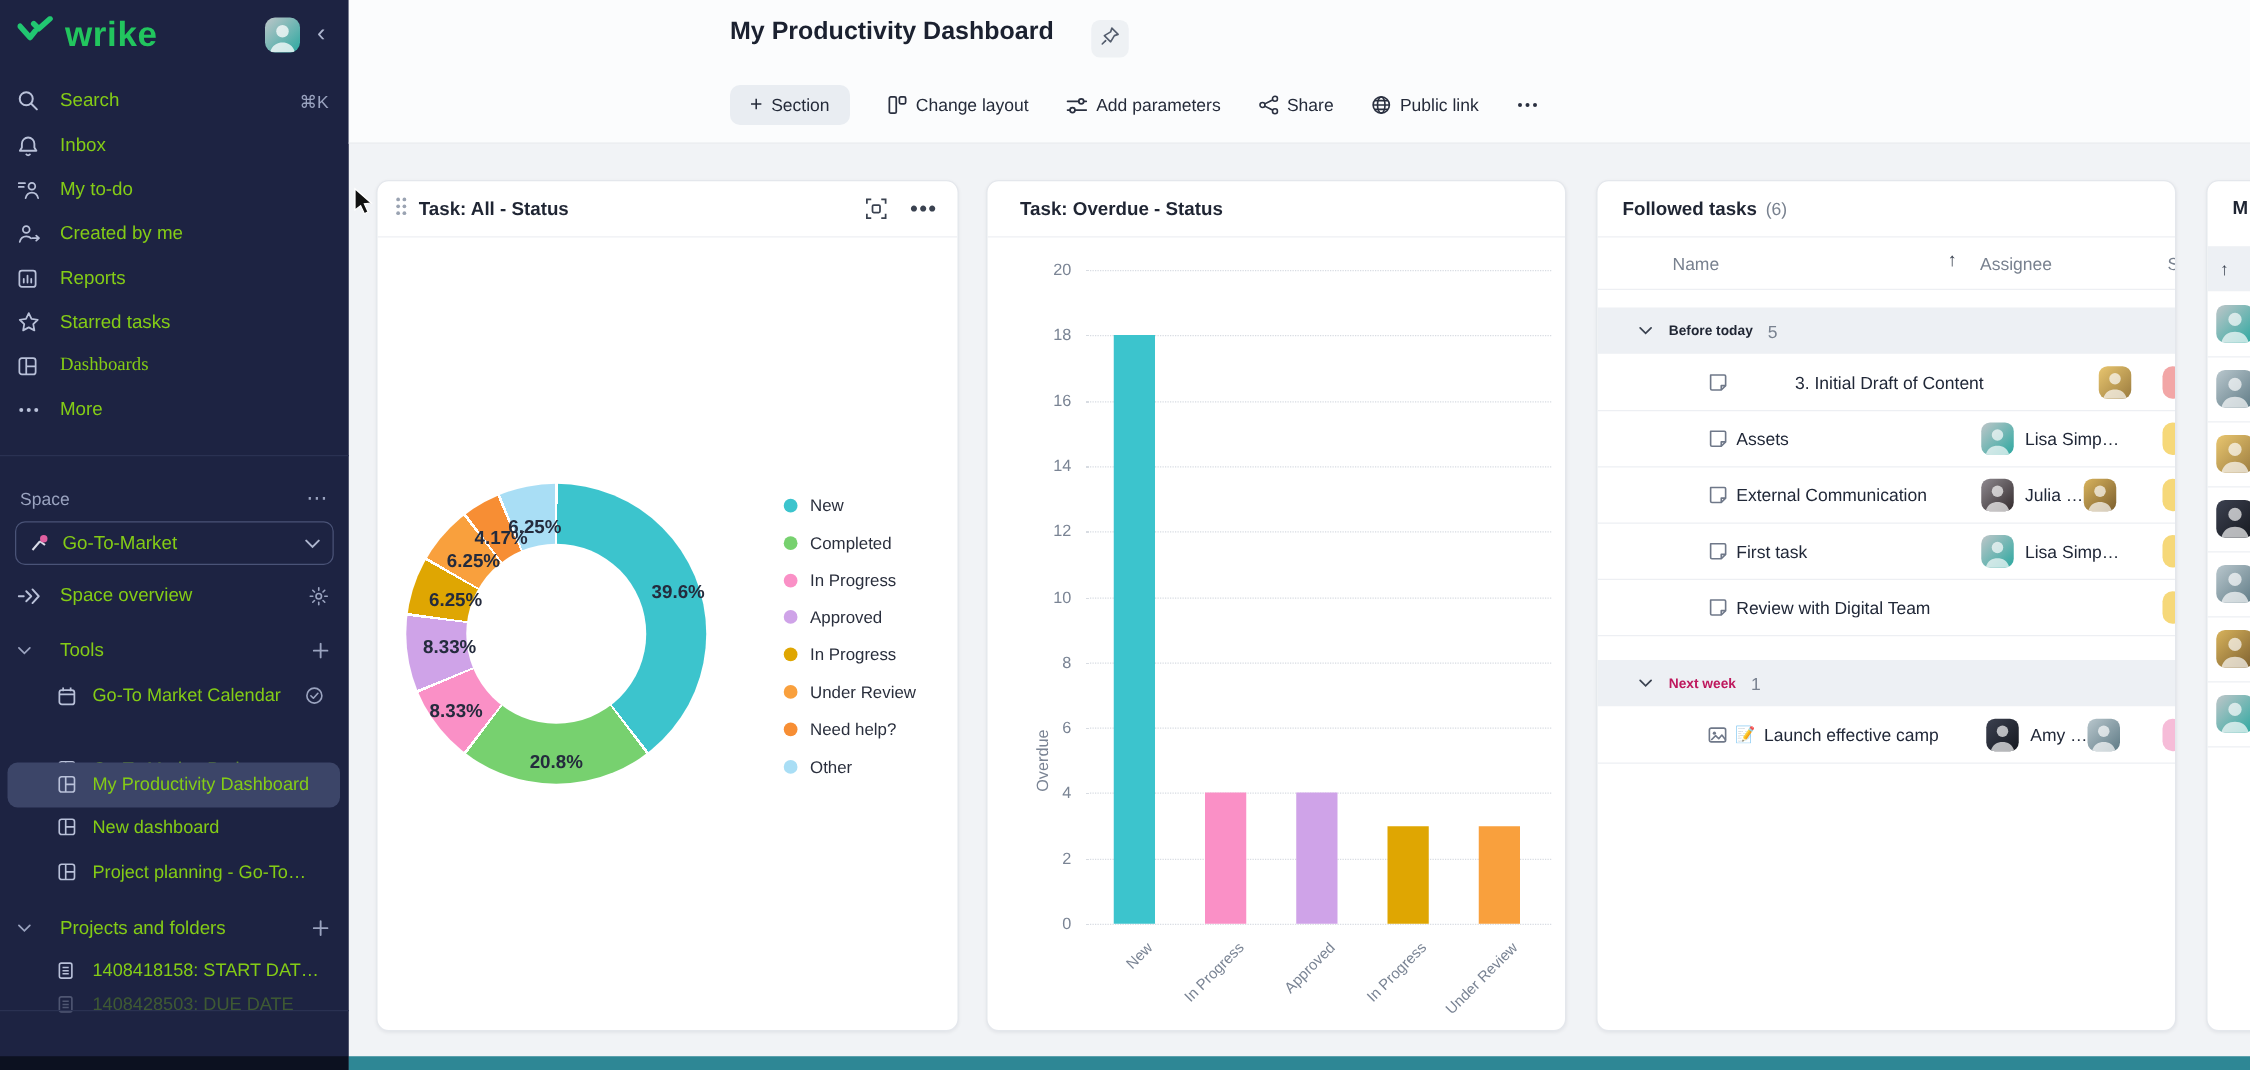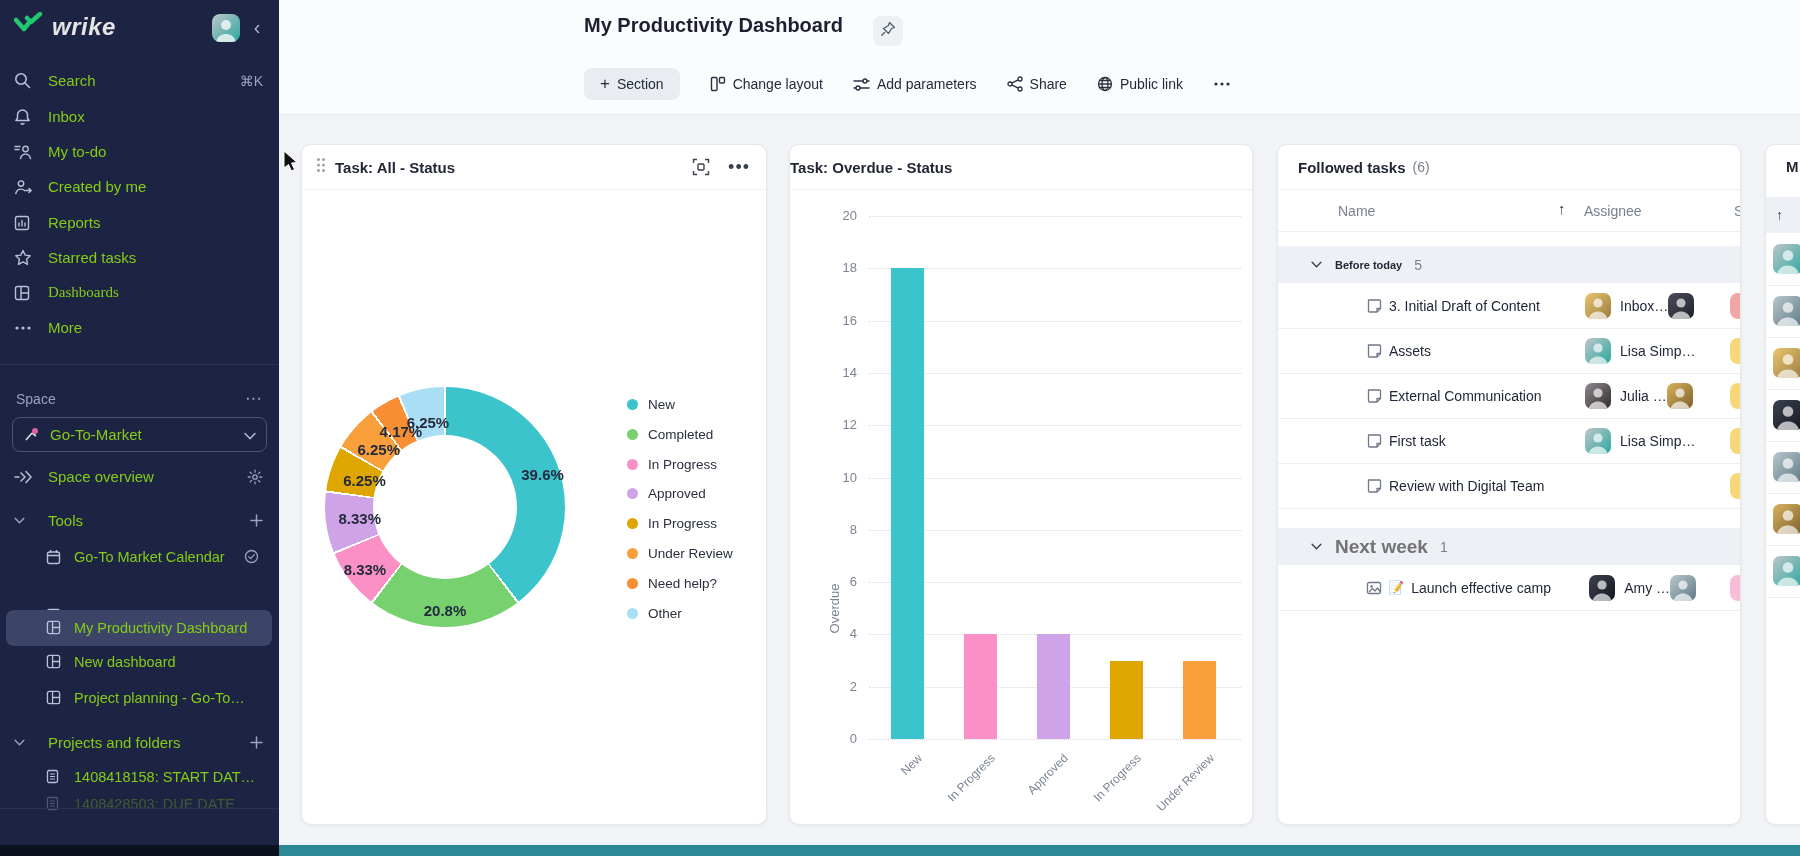--- a/index.html
+++ b/index.html
@@ -61,21 +61,21 @@
 <body>
 
 <div id="sidebar" class="abs">
   <div class="abs" style="left:14px;top:12px;display:flex;align-items:center;gap:8px;">
     <span>
       <svg width="30" height="26" viewBox="0 0 30 26">
           <path d="M2 8 L10 17 L14 12" stroke="#21c771" stroke-width="4.5" fill="none" stroke-linecap="round" stroke-linejoin="round"></path>
           <path d="M13 6 L17 10 L26 2" stroke="#21c771" stroke-width="4.5" fill="none" stroke-linecap="round" stroke-linejoin="round"></path>
         </svg>
     </span>
-    <span style="font-size:24px;font-weight:700;color:#e5e5e5;letter-spacing:.5px;font-style:italic;">wrike</span>
+    <span style="font-size:28px;font-weight:700;color:#22c55e;letter-spacing:.5px;">wrike</span>
   </div>
   <div class="abs avatar" style="left:212px;top:14px;width:28px;height:28px;background:linear-gradient(135deg,#bfc6c9,#2ba8a0);border-radius:8px;">
     <svg width="28" height="28" viewBox="0 0 28 28">
         <circle cx="14" cy="11" r="5" fill="rgba(255,255,255,.75)"></circle>
         <path d="M4 28c1.5-6 6-8 10-8s8.5 2 10 8z" fill="rgba(255,255,255,.75)"></path>
       </svg>
   </div>
   <div class="abs" style="left:246px;top:16px;width:22px;height:24px;color:#aeb6cf;font-size:20px;text-align:center;cursor:pointer;">‹</div>
 
   <div id="sb-top-nav">
@@ -441,21 +441,21 @@
       </div>
       <div class="legend-item" style="left: 325px; top: 460.6px;">
         <span class="legend-dot" style="background:#a9def5;"></span>
   <span class="legend-text">Other</span>
       </div>
     </div>
 </div>
 
 <div id="card2" class="card" style="left:789px;width:464px;">
   <div class="card-header">
-    <span class="card-title" style="">Task: Overdue - Status</span>
+    <span class="card-title" style="margin-left:26px;">Task: Overdue - Status</span>
   </div>
   <div id="barchart">
       <div class="gridline abs" style="left: 79px; width: 372px; top: 594px;"></div>
       <div class="ytick abs" style="left: 33px; top: 586px;">0</div>
       <div class="gridline abs" style="left: 79px; width: 372px; top: 541.7px;"></div>
       <div class="ytick abs" style="left: 33px; top: 533.7px;">2</div>
       <div class="gridline abs" style="left: 79px; width: 372px; top: 489.4px;"></div>
       <div class="ytick abs" style="left: 33px; top: 481.4px;">4</div>
       <div class="gridline abs" style="left: 79px; width: 372px; top: 437.1px;"></div>
       <div class="ytick abs" style="left: 33px; top: 429.1px;">6</div>
@@ -500,21 +500,21 @@
   <div id="ft-body">
       <div class="group-band" style="top: 101px; height: 37px;">
         <span style="margin-left:33px;display:flex;">
           <svg width="11" height="7" viewBox="0 0 12 8">
             <path d="M1 1.5 L6 6.5 L11 1.5" stroke="#3a4250" stroke-width="1.6" fill="none" stroke-linecap="round"></path>
           </svg>
         </span>
   <span style="margin-left:13px;font-size:11px;font-weight:600;color:#1f2533;">Before today</span>
   <span style="margin-left:12px;font-size:14px;color:#78818f;">5</span>
       </div>
-      <div class="trow" style="top: 138px; height: 45px;">
+      <div class="trow" style="top: 138px; height: 45px; gap: 47px;">
         <span style="margin-left:88px;display:flex;flex:none;">
           <svg width="16" height="16" viewBox="0 0 16 16">
             <path d="M2.5 2h11a1 1 0 0 1 1 1v7.5L11 14H3.5a1 1 0 0 1-1-1z" stroke="#6f7889" stroke-width="1.3" fill="none" stroke-linejoin="round"></path>
             <path d="M14.5 10.5H11V14" stroke="#6f7889" stroke-width="1.3" fill="none" stroke-linejoin="round"></path>
           </svg>
         </span>
         <span class="task-name" style="margin-left:7px;width:196px;flex:none;">3. Initial Draft of Content</span>
         <span class="avatar" style="width:26px;height:26px;background:linear-gradient(135deg,#e9c66f,#9a7b3f);">
   <svg width="26" height="26" viewBox="0 0 26 26">
             <circle cx="13" cy="10" r="4.6" fill="rgba(255,255,255,.68)"></circle>
@@ -600,21 +600,21 @@
         </span>
         <span class="task-name" style="margin-left:7px;width:196px;flex:none;">Review with Digital Team</span>
         <div class="pill-cut" style="right: -6px; background: rgb(246, 216, 121);"></div>
       </div>
       <div class="group-band" style="top: 383px; height: 37px;">
         <span style="margin-left:33px;display:flex;">
           <svg width="11" height="7" viewBox="0 0 12 8">
             <path d="M1 1.5 L6 6.5 L11 1.5" stroke="#3a4250" stroke-width="1.6" fill="none" stroke-linecap="round"></path>
           </svg>
         </span>
-  <span style="margin-left:13px;font-size:19px;font-weight:600;color:#737373;">Next week</span>
+  <span style="margin-left:13px;font-size:11px;font-weight:600;color:#be185d;">Next week</span>
   <span style="margin-left:12px;font-size:14px;color:#78818f;">1</span>
       </div>
       <div class="trow" style="top: 420px; height: 45px;">
         <span style="margin-left:88px;display:flex;flex:none;">
           <svg width="16" height="16" viewBox="0 0 16 16">
             <rect x="1.5" y="2.5" width="13" height="11" rx="1.5" stroke="#6f7889" stroke-width="1.3" fill="none"></rect>
             <circle cx="5.5" cy="6.5" r="1.3" fill="#6f7889"></circle>
             <path d="M3 12l3.5-3.5 2.5 2.5 2.5-3 3 4" stroke="#6f7889" stroke-width="1.3" fill="none" stroke-linejoin="round"></path>
           </svg>
         </span>

